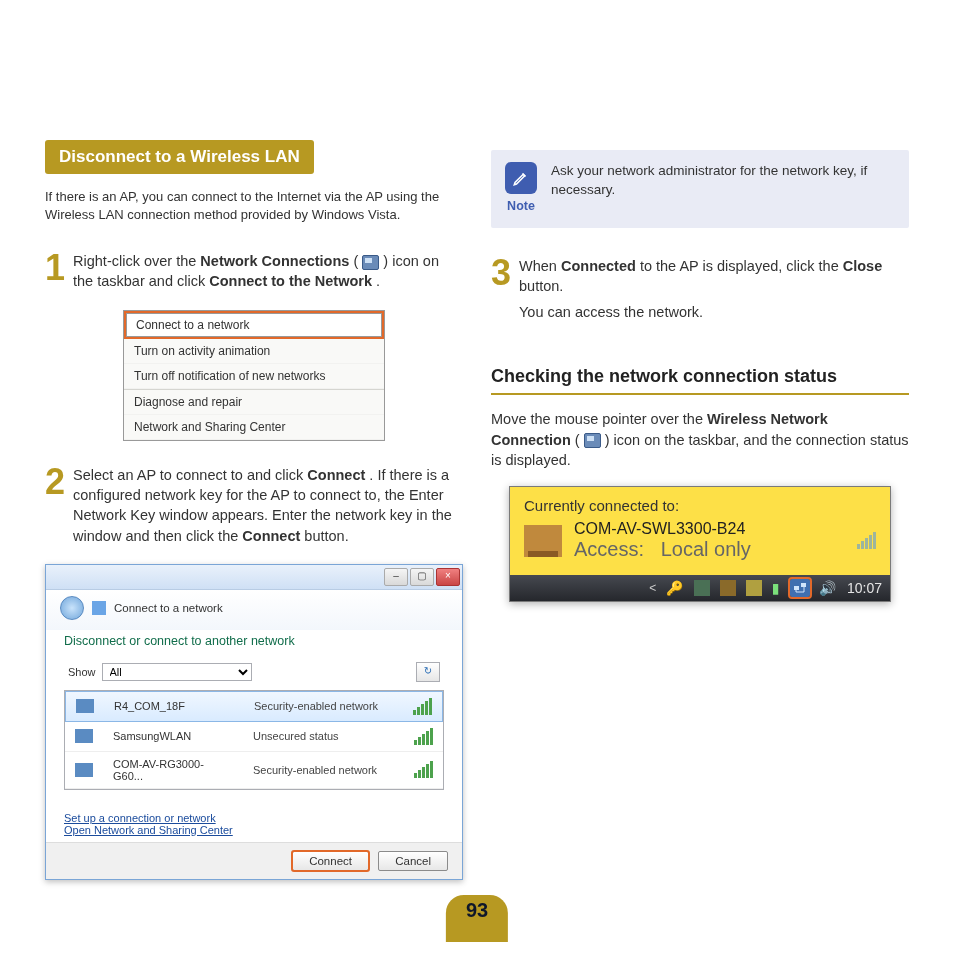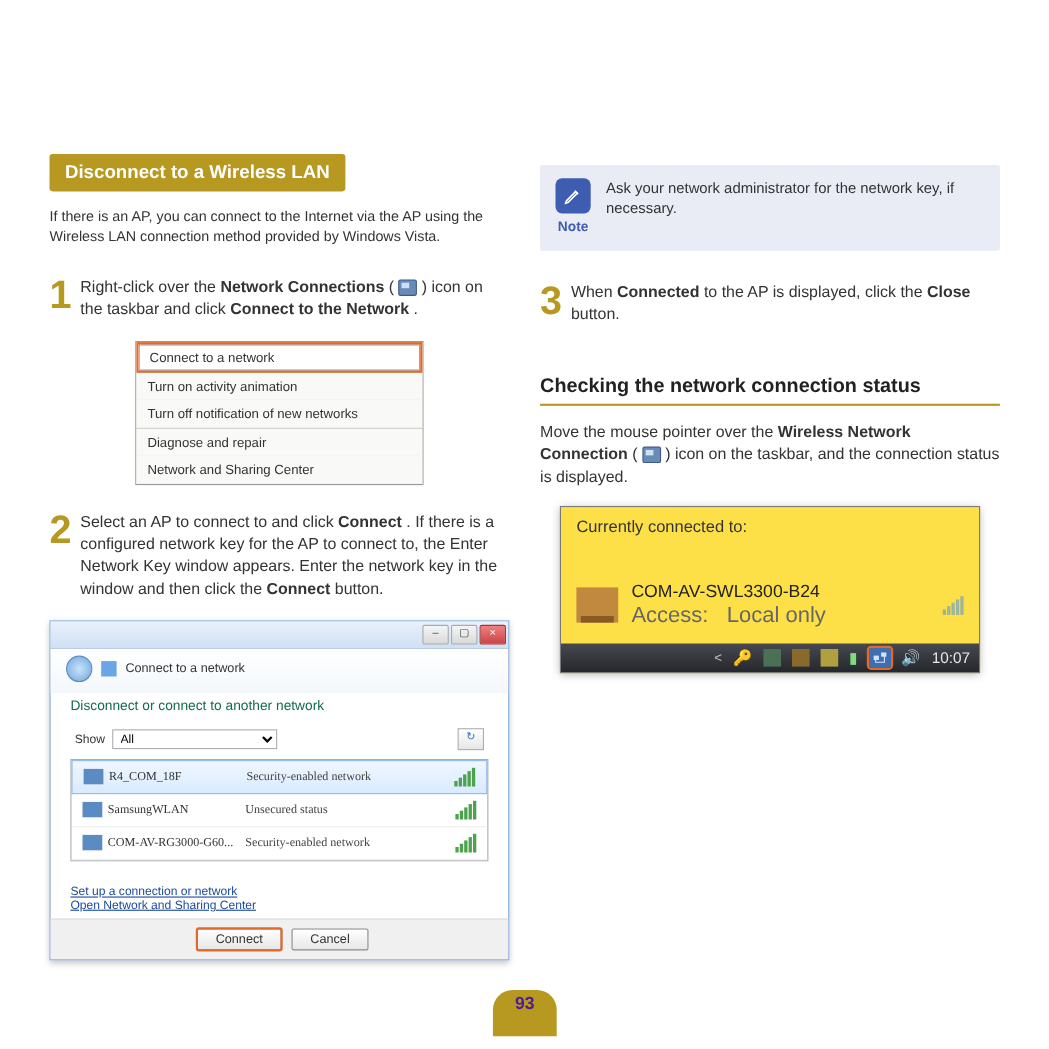--- a/index.html
+++ b/index.html
@@ -119,43 +119,43 @@
     font-size:11px; padding:1px 3px; width:150px;
     border:1px solid #abadb3; background:#fff;
   }
   .refresh-btn {
     margin-left:auto; width:22px;height:18px;
     border:1px solid #abadb3; background:linear-gradient(#fff,#e6e6e6);
     font-size:10px; text-align:center; line-height:16px; color:#2a6db5;
   }
   .net-list { border:1px solid #abadb3; margin:0 18px; background:#fff; }
   .net-row {
-    display:flex; align-items:center; gap:5px;
-    padding:6px 10px; border-bottom:1px solid #eee; font-size:11px;font-family:Liberation Serif, serif;
+    display:flex; align-items:center; gap:20px;
+    padding:6px 10px; border-bottom:1px solid #eee; font-size:11px;
   }
   .net-row.sel { background:linear-gradient(#f0f7ff,#d9ebff); border:1px solid #8bb7e6; }
   .pc-icon { width:18px;height:14px;background:#5a8bc2;display:inline-block; }
   .net-name { width:120px; }
   .net-sec { flex:1; color:#444; }
   .sig-bars {
     display:inline-flex; gap:1px; align-items:flex-end;
   }
   .sig-bars span {
     width:3px; background:#4da24d; display:inline-block;
   }
   .sig-bars span:nth-child(1){height:5px}
   .sig-bars span:nth-child(2){height:8px}
   .sig-bars span:nth-child(3){height:11px}
   .sig-bars span:nth-child(4){height:14px}
   .sig-bars span:nth-child(5){height:17px}
   .dlg-links { padding:22px 18px 6px 18px; }
   .dlg-links a { color:#1a4b9c; font-size:11px; text-decoration:underline; display:block; }
   .dlg-footer {
     background:#f0f0f0; border-top:1px solid #ddd;
-    padding:8px 14px; text-align:center;
+    padding:8px 14px; text-align:right;
   }
   .btn {
     display:inline-block; padding:3px 16px; font-size:11.5px;
     background:linear-gradient(#fff,#e7e7e7);
     border:1px solid #8b8b8b; border-radius:2px; margin-left:6px;
   }
   .btn.hl { outline:2px solid #e2692a; outline-offset:-1px; }
   .note-box {
     background: #e9ebf5;
     padding: 12px 14px 12px 14px;
@@ -188,21 +188,21 @@
     vertical-align:middle;
     position:relative;
   }
   .inline-icon::after{content:"";position:absolute;left:2px;top:2px;width:7px;height:5px;background:#cde0f5;}
   .tooltip-shot {
     border:1px solid #7a7a7a; background:#fde047;
     box-shadow:0 2px 8px rgba(0,0,0,0.3);
     width: 380px; margin-left:auto; margin-right:auto;
   }
   .tip-top { padding: 10px 14px 2px 14px; font-size:15px; }
-  .tip-row { display:flex; gap:12px; padding:4px 14px 14px 14px; align-items:center;margin-top:36px; }
+  .tip-row { display:flex; gap:12px; padding:4px 14px 14px 14px; align-items:center; }
   .bench-icon {
     width:38px;height:32px;background:#c0893d;
     display:flex;align-items:flex-end;justify-content:center;
   }
   .bench-icon .seat{width:30px;height:6px;background:#8a5a24;}
   .tip-name { font-size:16px; color:#222; }
   .tip-access { font-size:20px; color:#666; }
   .sig-gray span { background:#9db59d; }
   .taskbar {
     background: linear-gradient(#464950,#25272c);
@@ -216,24 +216,24 @@
   .tb-net {
     width:20px;height:18px;
     outline:2px solid #e2692a; outline-offset:0px;
     background:#3f6fb0; border-radius:2px;
     display:inline-flex;align-items:center;justify-content:center;
   }
   .tb-vol { color:#6bd06b; }
   .page-num {
     position:absolute; left:50%; transform:translateX(-50%);
     bottom:12px;
-    background:#b79922; color:#4c1d95;
+    background:#b79922; color:#0f172a;
     padding:4px 20px 20px 20px;
     border-radius:18px 18px 0 0;
-    font-size:16px; font-weight:bold;
+    font-size:20px; font-weight:bold;
   }
 </style>
 </head>
 <body>
 
 <div class="page">
 
   <div class="col">
     <div class="section-title">Disconnect to a Wireless LAN</div>
     <p class="intro">If there is an AP, you can connect to the Internet via the AP using the Wireless LAN connection method provided by Windows Vista.</p>
@@ -364,20 +364,21 @@
     <div class="step">
       <div class="step-num">3</div>
       <div class="step-body">
         <p>
           <span>When </span>
           <b>Connected</b>
           <span> to the AP is displayed, click the </span>
           <b>Close</b>
           <span> button.</span>
         </p>
+        <p>You can access the network.</p>
       </div>
     </div>
 
     <div class="subhead">Checking the network connection status</div>
     <div class="gold-rule"></div>
 
     <p class="para">
       <span>Move the mouse pointer over the </span>
       <b>Wireless Network Connection</b>
       <span> (</span>

